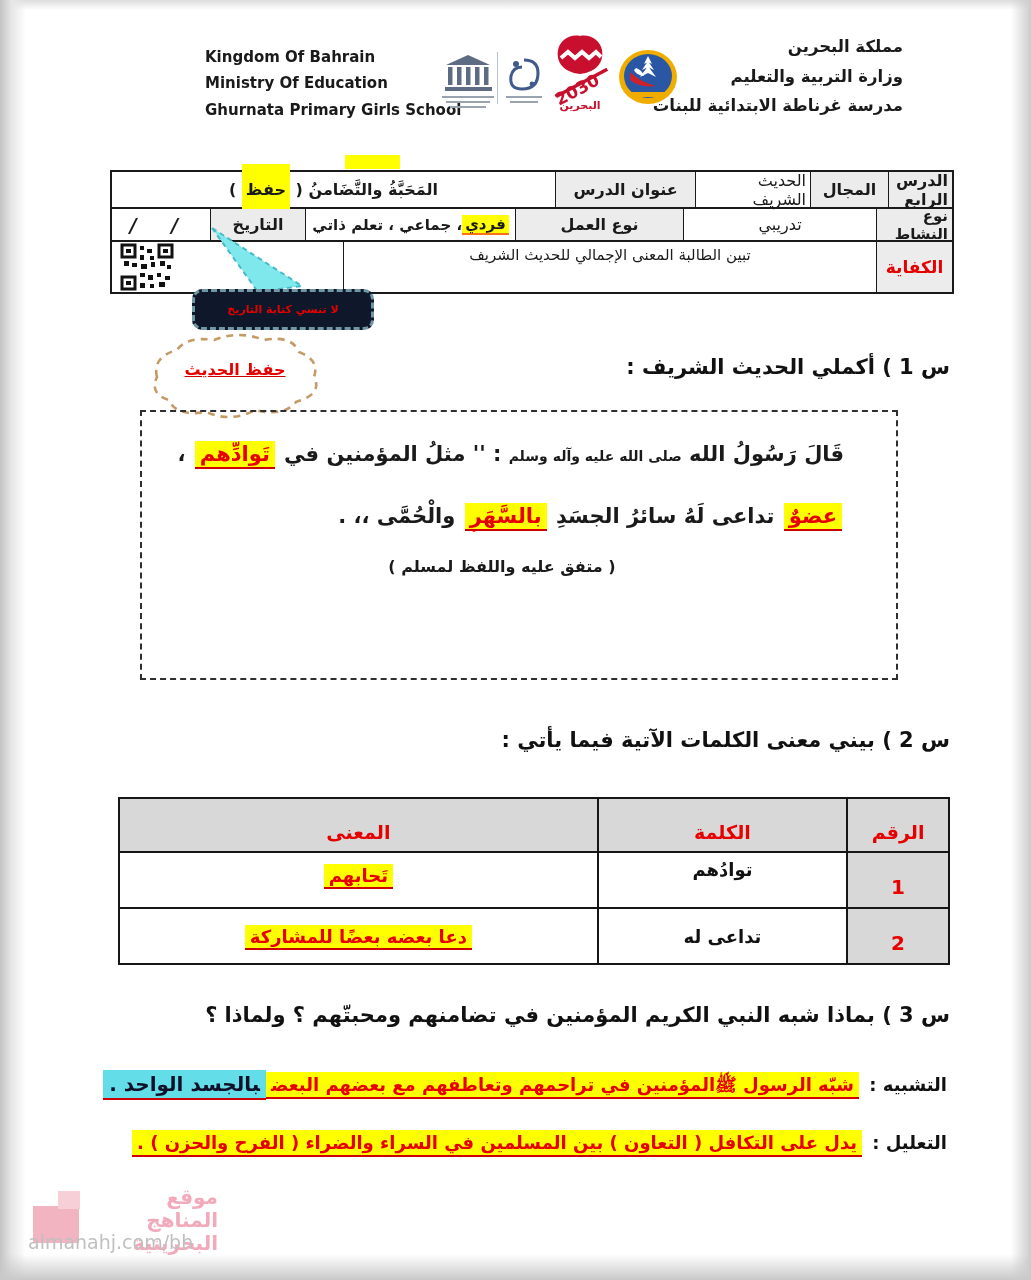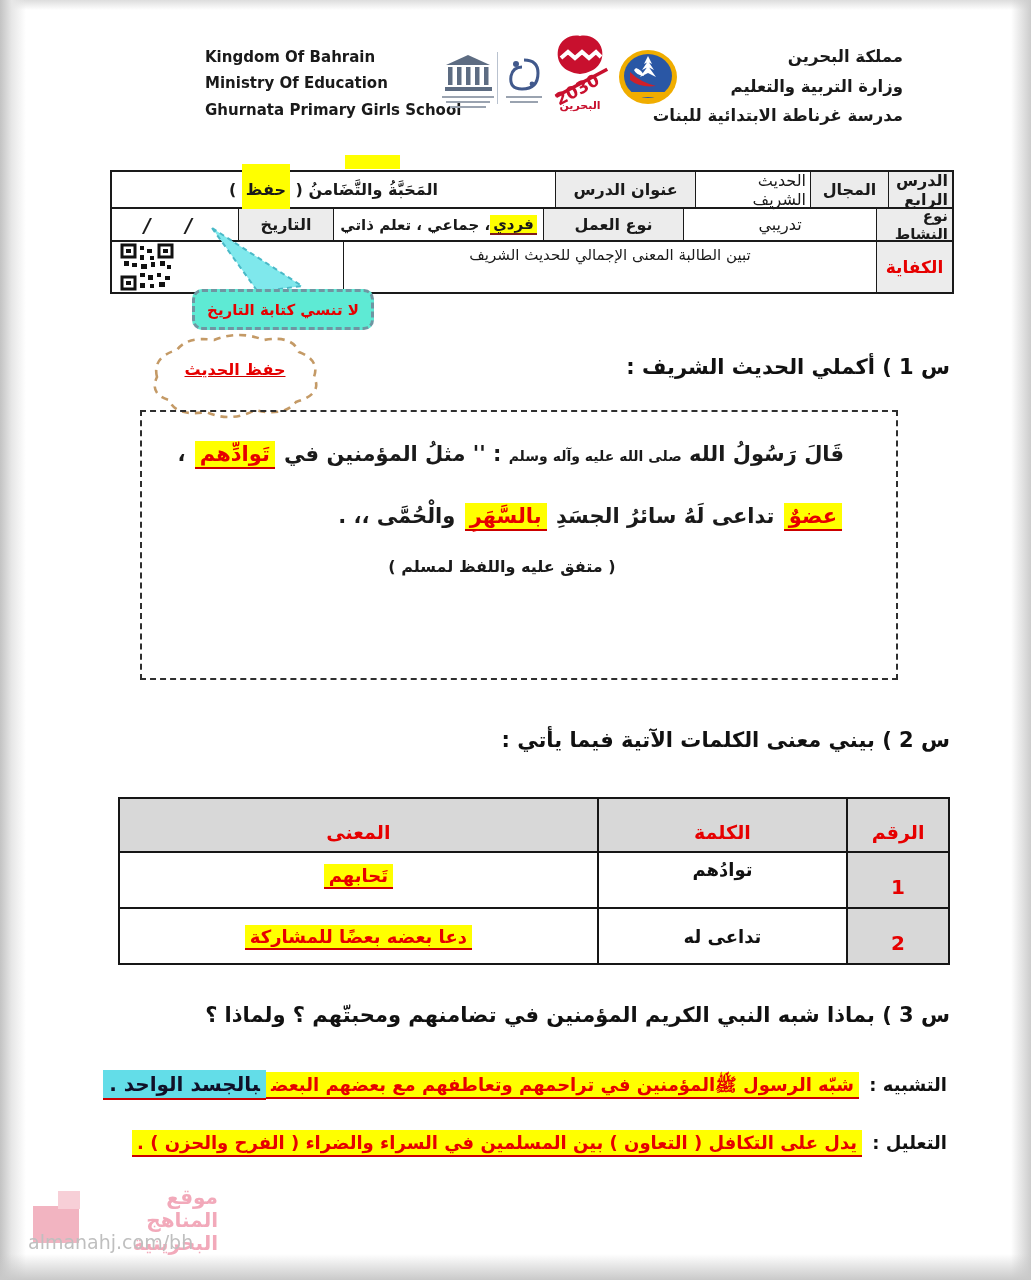--- a/index.html
+++ b/index.html
@@ -17,55 +17,55 @@
     background: linear-gradient(to right,#c3c3c3 0%,#e7e7e7 45%,rgba(255,255,255,0) 100%); }
   .edge-right { right:0; top:0; bottom:0; width:20px;
     background: linear-gradient(to left,#cccccc 0%,rgba(255,255,255,0) 100%); }
   .edge-bottom{ left:0; right:0; bottom:0; height:26px;
     background: linear-gradient(to top,#c9c9c9 0%,rgba(255,255,255,0) 100%); }
   .edge-top   { left:0; right:0; top:0; height:10px;
     background: linear-gradient(to bottom,rgba(120,120,120,.25),rgba(255,255,255,0)); }
 
   
   .hdr-en { position:absolute; left:205px; top:44px; font-size:15px; font-weight:bold; line-height:1.75; }
-  .hdr-ar { position:absolute; right:128px; top:42px; direction:rtl; text-align:right;
+  .hdr-ar { position:absolute; right:128px; top:32px; direction:rtl; text-align:right;
             font-size:16.5px; font-weight:bold; line-height:1.8; }
   .logos svg { position:absolute; }
   .logo-divider { position:absolute; left:497px; top:52px; width:1px; height:52px; background:#b9c2cf; }
   .b2030-country { position:absolute; left:547px; top:99px; width:66px; text-align:center;
                    color:#c8102e; font-weight:bold; font-size:11px; }
 
   
   .info-table { position:absolute; left:110px; top:170px; width:844px;
                 direction:rtl; border:2.5px solid #1a1a1a; background:#fff; }
   .itr { display:flex; }
   .itr-1, .itr-2 { border-bottom:2px solid #1a1a1a; }
   .itc { display:flex; align-items:center; justify-content:center;
          border-left:1.5px solid #1a1a1a; font-size:16px; padding:2px 4px; }
   .itc:last-child { border-left:none; }
   .itr-1 { height:37px; } .itr-2 { height:33px; } .itr-3 { height:50px; }
   .lbl { background:#ececec; font-weight:bold; }
   .val-bold { font-weight:bold; }
   .red-lbl { color:#e60000; font-weight:bold; font-size:17px; }
   .hl-plain { background:#ffff00; font-weight:bold; padding:16px 4px; }
   .hl-underline { background:#ffff00; font-weight:bold; padding:0 3px;
-                  border-bottom:2px solid #7f1d1d; }
+                  border-bottom:2px solid #f97316; }
   .date-cell { font-weight:bold; font-style:italic; font-size:19px; letter-spacing:14px; }
   .qr-cell { position:relative; }
   .competency-val { align-items:flex-start; font-size:15px; padding-top:4px; }
 
   .hl-stub { position:absolute; left:345px; top:155px; width:55px; height:14px;
              background:#ffff00; z-index:1; }
 
   
   .arrow-svg { position:absolute; left:196px; top:224px; }
   .callout { position:absolute; left:192px; top:289px; width:182px; height:41px;
-             background:#5eead4; border:3px dashed #6f96a2; border-radius:10px;
+             background:#0f172a; border:3px dashed #6f96a2; border-radius:10px;
              display:flex; align-items:center; justify-content:center;
-             color:#e60000; font-weight:bold; font-size:15px; direction:rtl; }
+             color:#e60000; font-weight:bold; font-size:11px; direction:rtl; }
 
   
   .cloud { position:absolute; left:142px; top:330px; width:186px; height:94px; }
   .cloud-text { position:absolute; left:0; top:30px; width:100%; text-align:center;
                 color:#e60000; font-weight:bold; font-size:16px;
                 text-decoration:underline; text-decoration-color:#cc0000; direction:rtl; }
 
   
   .q-heading { position:absolute; right:81px; direction:rtl; font-weight:bold;
                font-size:21px; color:#111; }
@@ -187,21 +187,21 @@
     <div class="itc lbl" style="width:140px;">عنوان الدرس</div>
     <div class="itc val-bold" style="flex:1;">
       <span>المَحَبَّةُ والتَّضَامنُ (</span>&nbsp;
       <span class="hl-plain">حفظ</span>&nbsp;
       <span>)</span>
     </div>
   </div>
   <div class="itr itr-2">
     <div class="itc lbl" style="width:76px; font-size:15px;">نوع النشاط</div>
     <div class="itc" style="width:193px;">تدريبي</div>
-    <div class="itc lbl" style="width:140px;">نوع العمل</div>
+    <div class="itc lbl" style="width:168px;">نوع العمل</div>
     <div class="itc val-bold" style="width:210px; font-size:15px;">
       <span class="hl-underline">فردي</span>
       <span>، جماعي ، تعلم ذاتي</span>
     </div>
     <div class="itc lbl" style="width:95px;">التاريخ</div>
     <div class="itc date-cell" style="flex:1;">/  /</div>
   </div>
   <div class="itr itr-3">
     <div class="itc lbl red-lbl" style="width:76px;">الكفاية</div>
     <div class="itc competency-val" style="width:533px;">تبين الطالبة المعنى الإجمالي للحديث الشريف</div>

